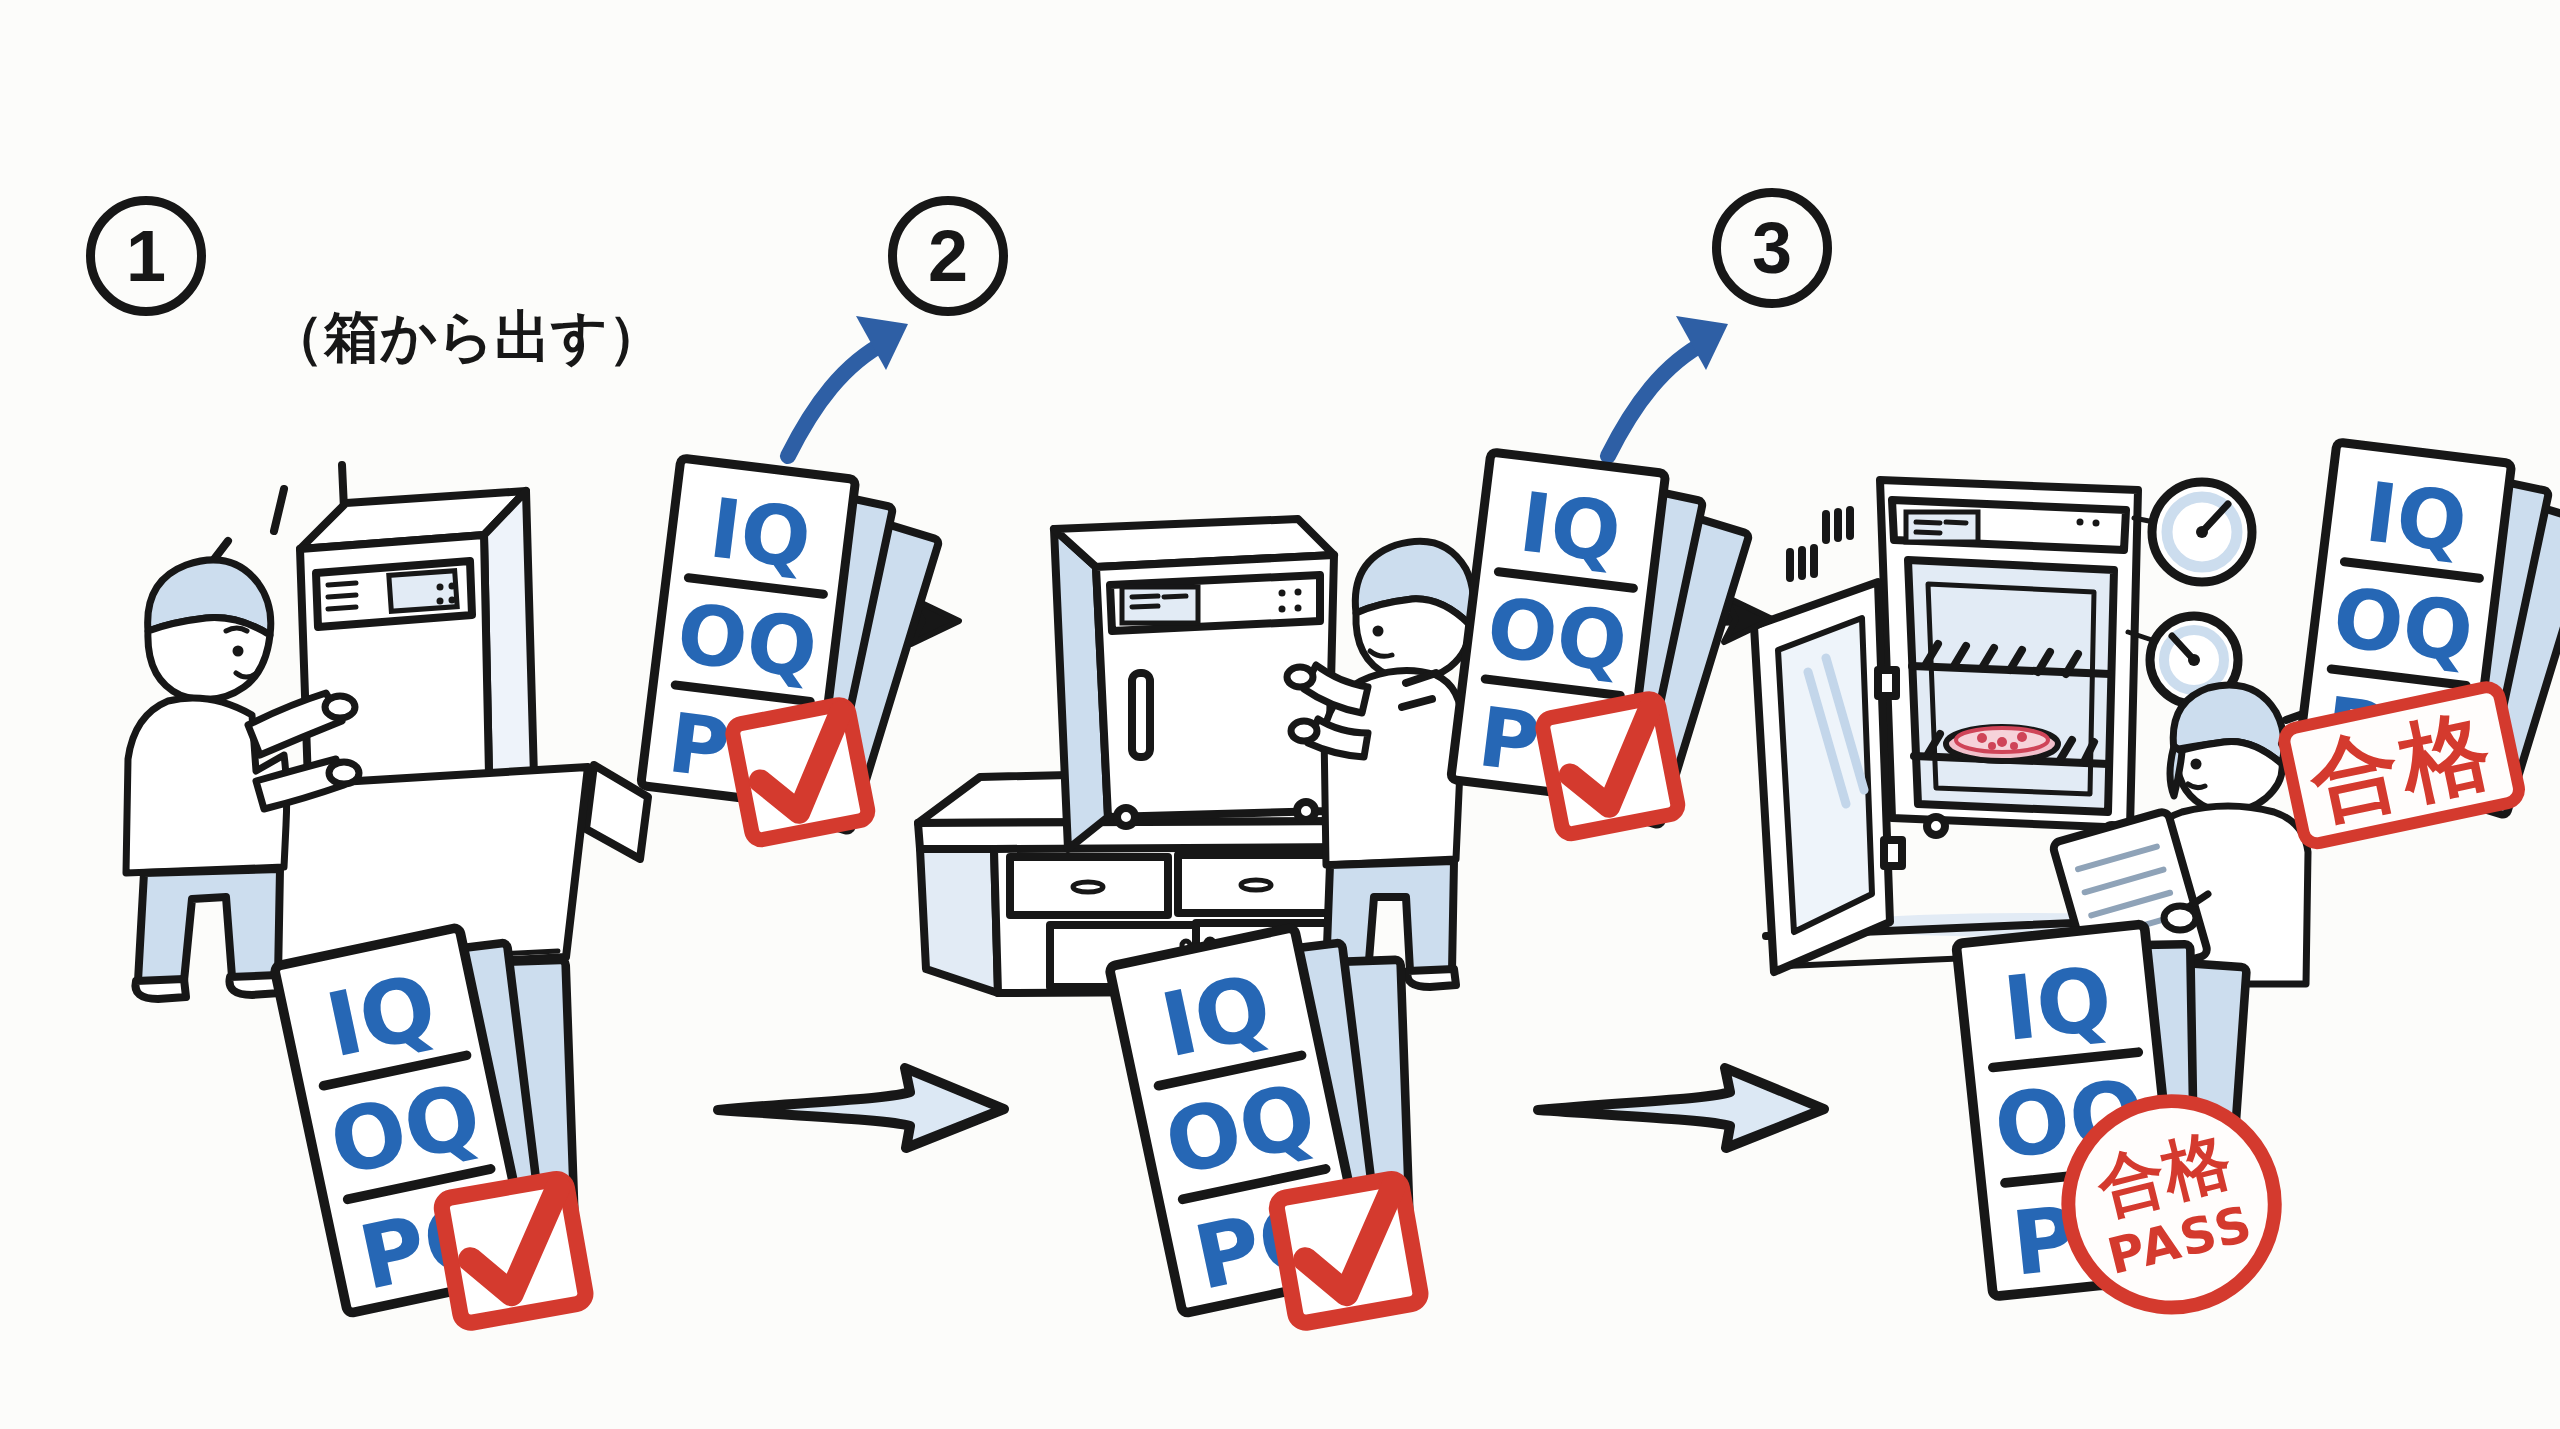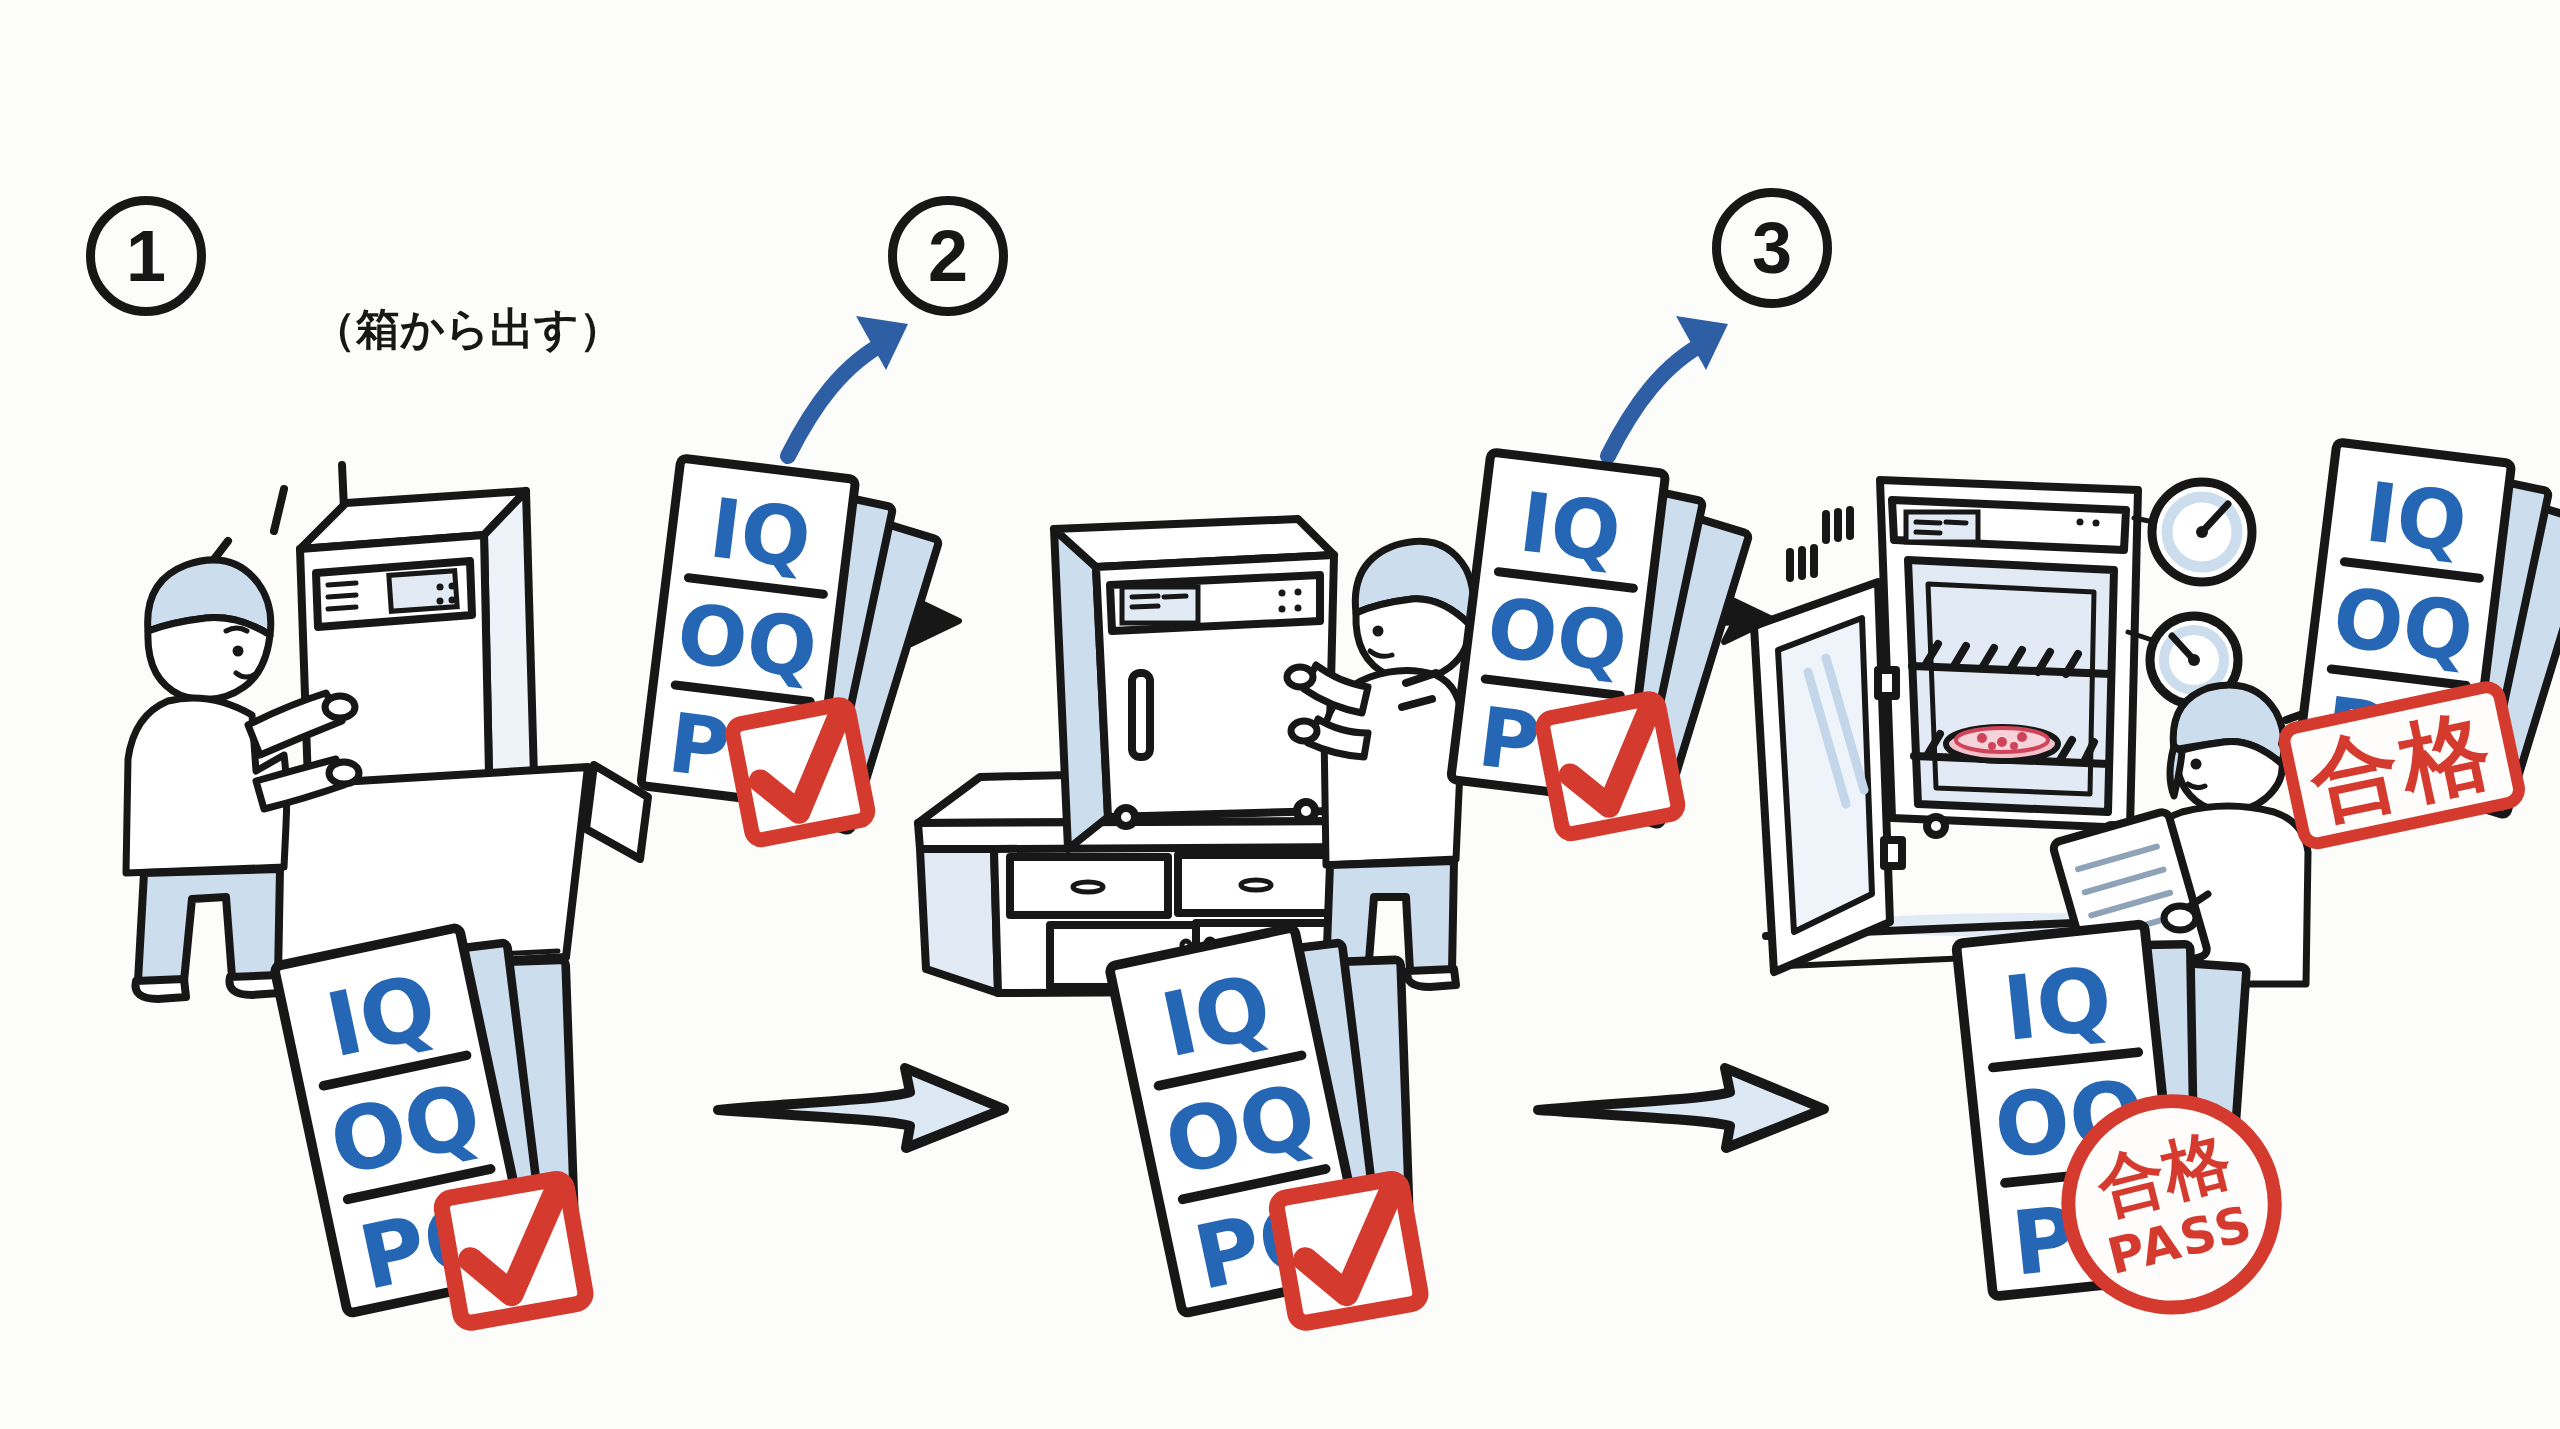--- a/index.html
+++ b/index.html
@@ -15,21 +15,21 @@
   .canvas{position:relative;width:2560px;height:1429px;background:#fcfcfa;overflow:hidden;}
   .abs{position:absolute;}
   svg{overflow:visible;display:block;}
 
   
   .step-title{position:absolute;display:flex;align-items:center;gap:24px;color:var(--ink);}
   .num{width:102px;height:102px;border:9px solid var(--ink);border-radius:50%;
        display:flex;align-items:center;justify-content:center;
        font-size:72px;font-weight:bold;flex:0 0 auto;}
   .ttl{font-size:70px;font-weight:bold;letter-spacing:-3px;white-space:nowrap;}
-  .sub-title{position:absolute;font-size:44px;font-weight:bold;color:var(--ink);white-space:nowrap;margin-left:44px;}
+  .sub-title{position:absolute;font-size:56px;font-weight:bold;color:var(--ink);white-space:nowrap;}
 
   
   .ink{stroke:var(--ink);stroke-width:8;fill:none;stroke-linecap:round;stroke-linejoin:round;}
   .thin{stroke-width:5;}
   .white{fill:#ffffff;stroke:var(--ink);stroke-width:8;stroke-linejoin:round;stroke-linecap:round;}
   .blue{fill:var(--shade);stroke:var(--ink);stroke-width:8;stroke-linejoin:round;stroke-linecap:round;}
   .blueflat{fill:var(--interior);stroke:none;}
   .skin{fill:#ffffff;stroke:var(--ink);stroke-width:7;stroke-linejoin:round;}
   .hair{fill:var(--shade);stroke:var(--ink);stroke-width:7;stroke-linejoin:round;}
 

